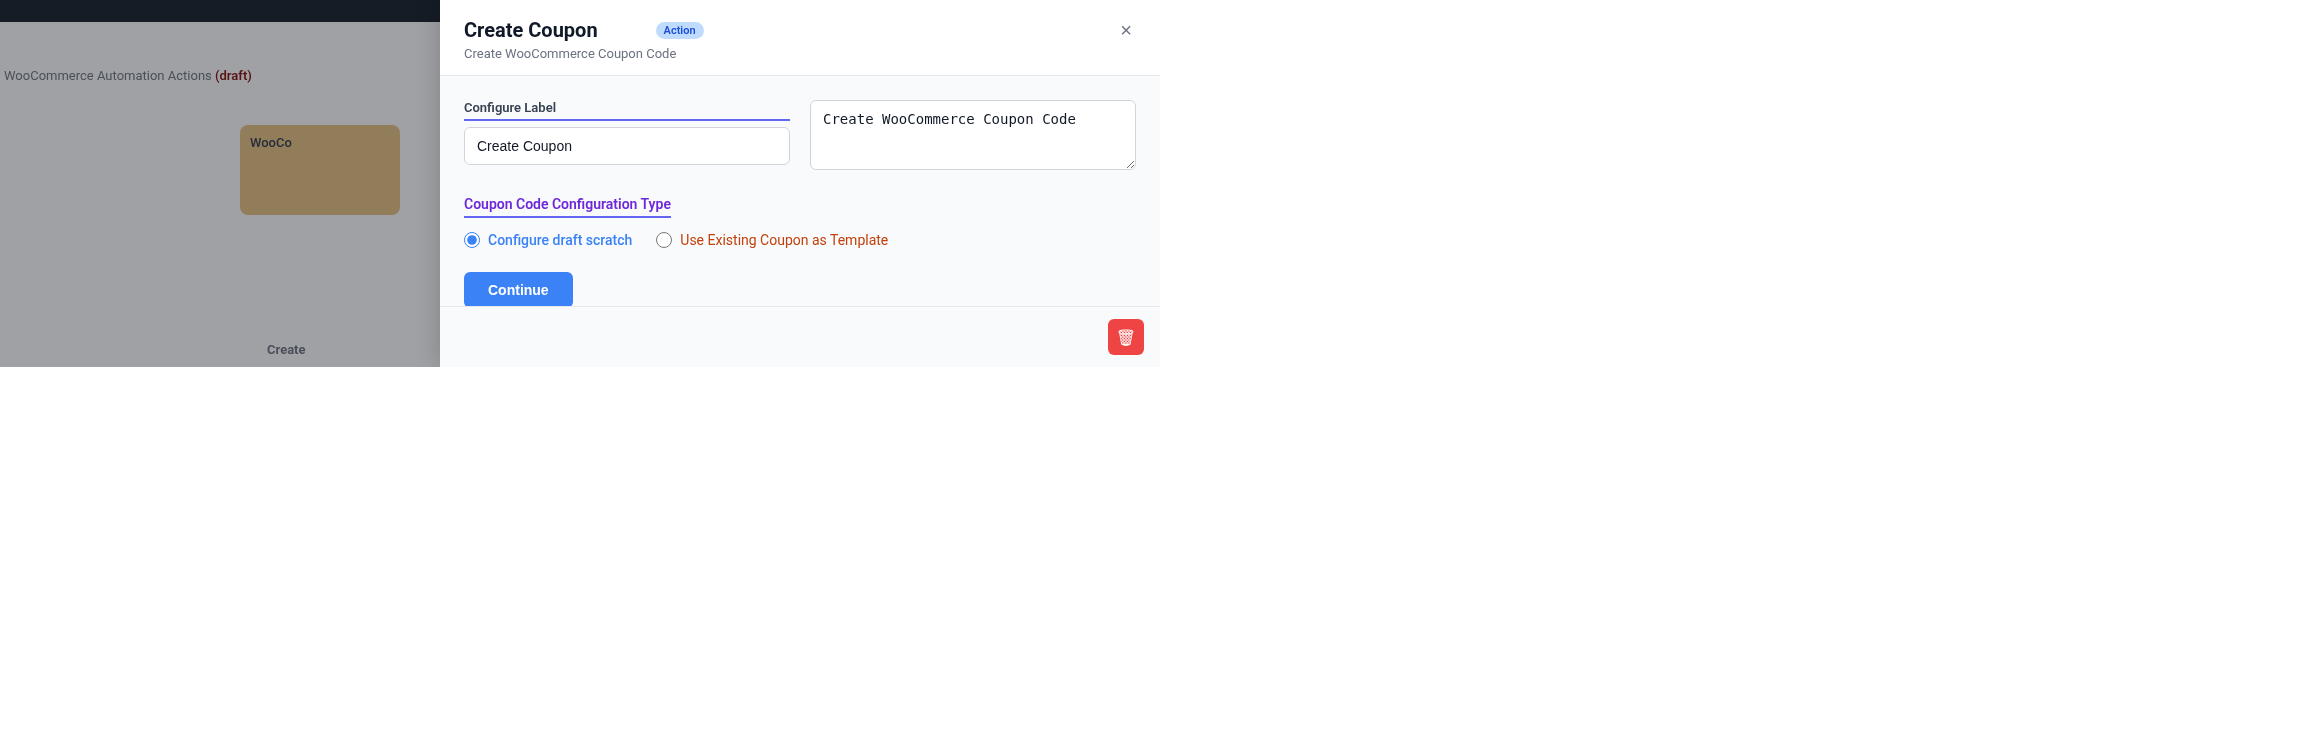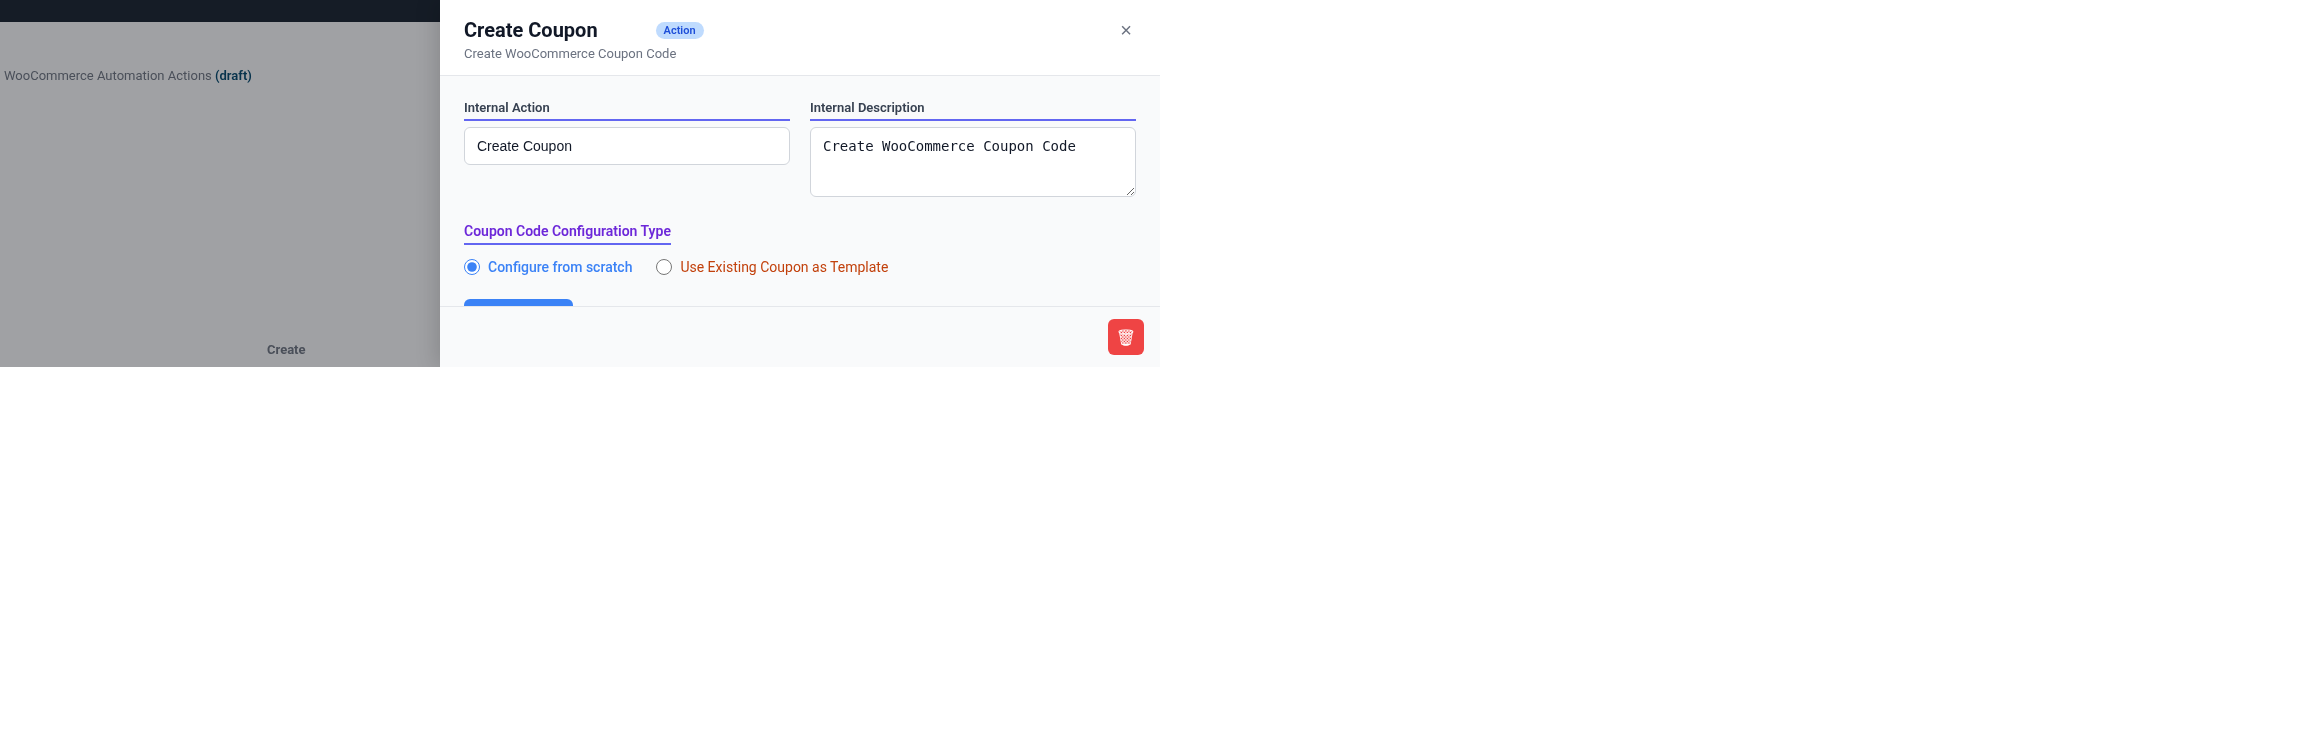--- a/index.html
+++ b/index.html
@@ -30,21 +30,21 @@
     .bg-text-automation {
       position: absolute;
       top: 68px;
       left: 4px;
       font-size: 13px;
       color: #6b7280;
       white-space: nowrap;
     }
 
     .bg-text-draft {
-      color: #0c4a6e;
+      color: #7f1d1d;
       font-weight: 600;
     }
 
     .bg-card {
       position: absolute;
       top: 125px;
       left: 240px;
       width: 160px;
       height: 90px;
       background: #d1b483;
@@ -269,20 +269,23 @@
   </style>
 </head>
 <body>
 
 <div class="bg-content">
   <div class="bg-top-bar"></div>
   <div class="bg-text-automation">
     <span>WooCommerce Automation Actions</span>
     <span class="bg-text-draft">(draft)</span>
   </div>
+  <div class="bg-card">
+    <span>WooCo</span>
+  </div>
   <div class="bg-text-create">Create</div>
 </div>
 
 <div class="overlay-bg"></div>
 
 <div class="modal">
 
   <div class="modal-header">
     <div class="modal-header-left">
       <div class="modal-title-row">
@@ -291,35 +294,34 @@
       </div>
       <span class="modal-subtitle">Create WooCommerce Coupon Code</span>
     </div>
     <button class="close-btn">×</button>
   </div>
 
   <div class="modal-body">
 
     <div class="form-row">
       <div class="form-group">
-        <label class="form-label">Internal Action</label>
+        <label class="form-label">Configure Label</label>
         <input type="text" class="form-input" value="Create Coupon" style="">
       </div>
       <div class="form-group">
-        <label class="form-label">Internal Description</label>
         <textarea class="form-input" style="">Create WooCommerce Coupon Code</textarea>
       </div>
     </div>
 
     <div>
       <span class="section-label">Coupon Code Configuration Type</span>
       <div class="radio-group">
         <label class="radio-option">
           <input type="radio" class="radio-input" name="config_type" checked="" style="">
-          <span class="radio-label active">Configure from scratch</span>
+          <span class="radio-label active">Configure draft scratch</span>
         </label>
         <label class="radio-option">
           <input type="radio" class="radio-input" name="config_type" style="">
           <span class="radio-label">Use Existing Coupon as Template</span>
         </label>
       </div>
       <button class="btn-continue">Continue</button>
     </div>
 
   </div>

